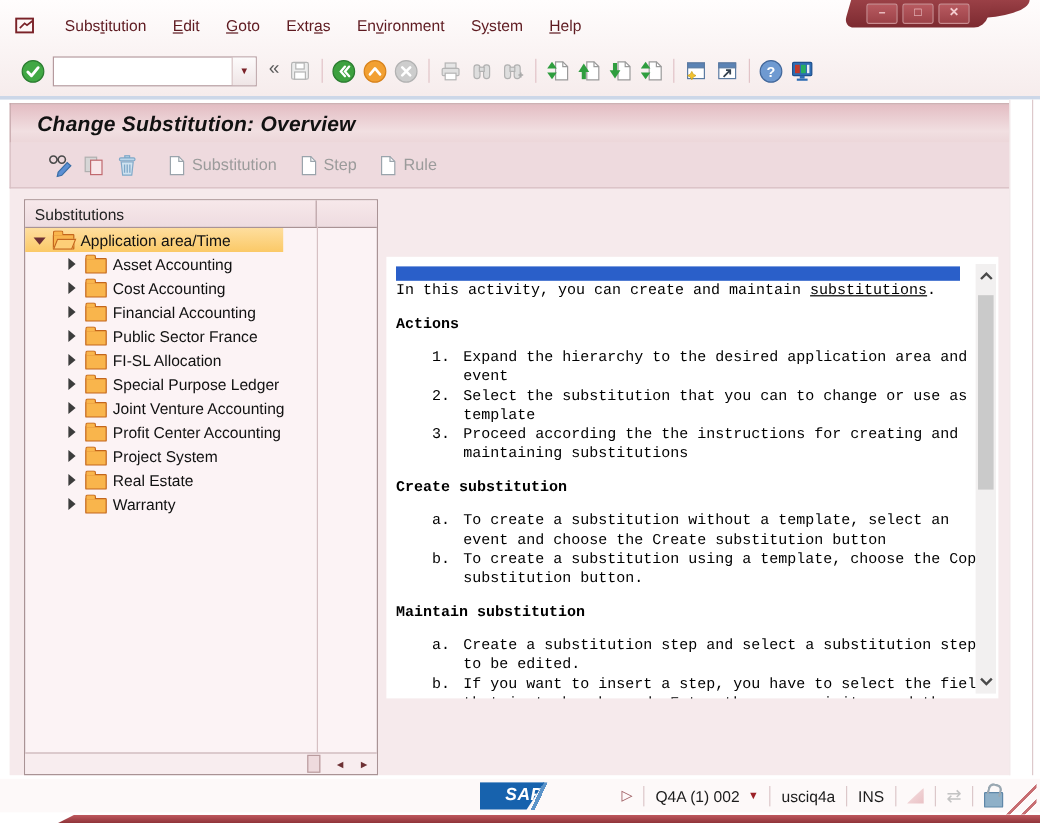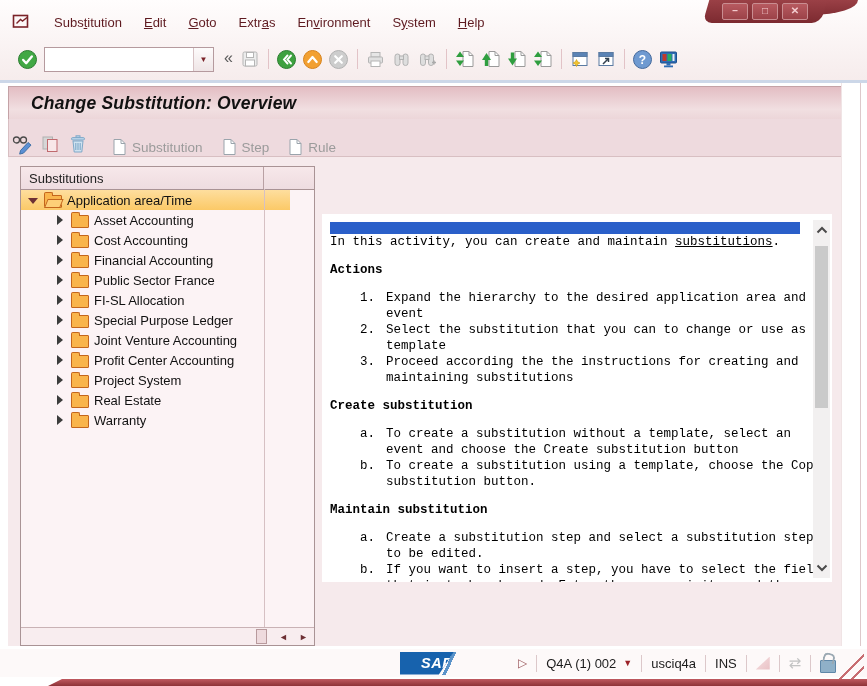--- a/index.html
+++ b/index.html
@@ -34,36 +34,36 @@
   .win-btn{width:24px;height:15px;transform:skewX(16deg);
            background:linear-gradient(#b75a60,#9c4248);border:1px solid #c98d91;border-radius:2px;
            color:#f4cdd0;font-size:10px;font-weight:bold;line-height:13px;text-align:center;cursor:pointer}
 
   
   .screen{position:absolute;left:8px;top:86px;width:834px;height:560px;background:#f6eaec}
   .titlebar{height:32px;background:linear-gradient(#e3bdc3,#f1dfe1 70%,#ecd6d9);
             border:1px solid #c4a2a6;border-bottom:none;display:flex;align-items:center}
   .titlebar .t{font-size:17.5px;font-weight:bold;font-style:italic;color:#111;padding-left:22px;letter-spacing:.2px}
   .appbar{height:37px;background:#eedade;border:1px solid #d8bfc2;border-top:none;
-          display:flex;align-items:flex-end;padding-left:0}
+          display:flex;align-items:center;padding-left:28px}
   .ab-ico{width:26px;height:24px;display:flex;align-items:center;justify-content:center;margin-right:2px}
   .ab-btn{display:flex;align-items:center;gap:5px;margin-left:18px;color:#9b9b9b;font-size:13.5px;cursor:default}
   .body{position:relative;height:491px}
 
   
   .tree{position:absolute;left:12px;top:9px;width:295px;height:480px;background:#fcf3f5;
         border:1px solid #a99395;box-sizing:border-box}
   .tree-head{height:22px;display:flex;align-items:center;border-bottom:1px solid #a99395;
              background:linear-gradient(#f7e8ea,#eedce0);font-size:13px;color:#222}
   .tree-head .c1{width:243px;padding-left:8px;border-right:1px solid #b9a0a3;box-sizing:border-box;height:100%;display:flex;align-items:center}
   .tree-rows{position:relative}
   .col-line{position:absolute;left:243px;top:22px;bottom:17px;width:1px;background:#d6c0c3}
   .tree-row{height:20px;display:flex;align-items:center;font-size:13px;color:#111;cursor:pointer;white-space:nowrap}
   .tree-row .lbl{margin-left:5px}
-  .root-row{width:269px;background:linear-gradient(#fede9e,#fbc967);box-sizing:border-box}
+  .root-row{width:215px;background:linear-gradient(#fede9e,#fbc967);box-sizing:border-box}
   .tw{width:10px;height:10px;margin-left:7px;position:relative;flex:none}
   .tw.down::before{content:'';position:absolute;left:0;top:3px;border-left:5px solid transparent;
                    border-right:5px solid transparent;border-top:6px solid #6d3034}
   .tw.right::before{content:'';position:absolute;left:2px;top:0;border-top:5px solid transparent;
                     border-bottom:5px solid transparent;border-left:6px solid #3c3c3c}
   .child .tw{margin-left:34px}
   .folder{width:16px;height:11px;background:#f9b54c;border:1px solid #c4661c;border-radius:1px;
           position:relative;margin:2px 0 0 6px;flex:none}
   .folder::before{content:'';position:absolute;top:-4px;left:-1px;width:7px;height:3px;
                   background:#f9b54c;border:1px solid #c4661c;border-bottom:none;border-radius:2px 2px 0 0}

